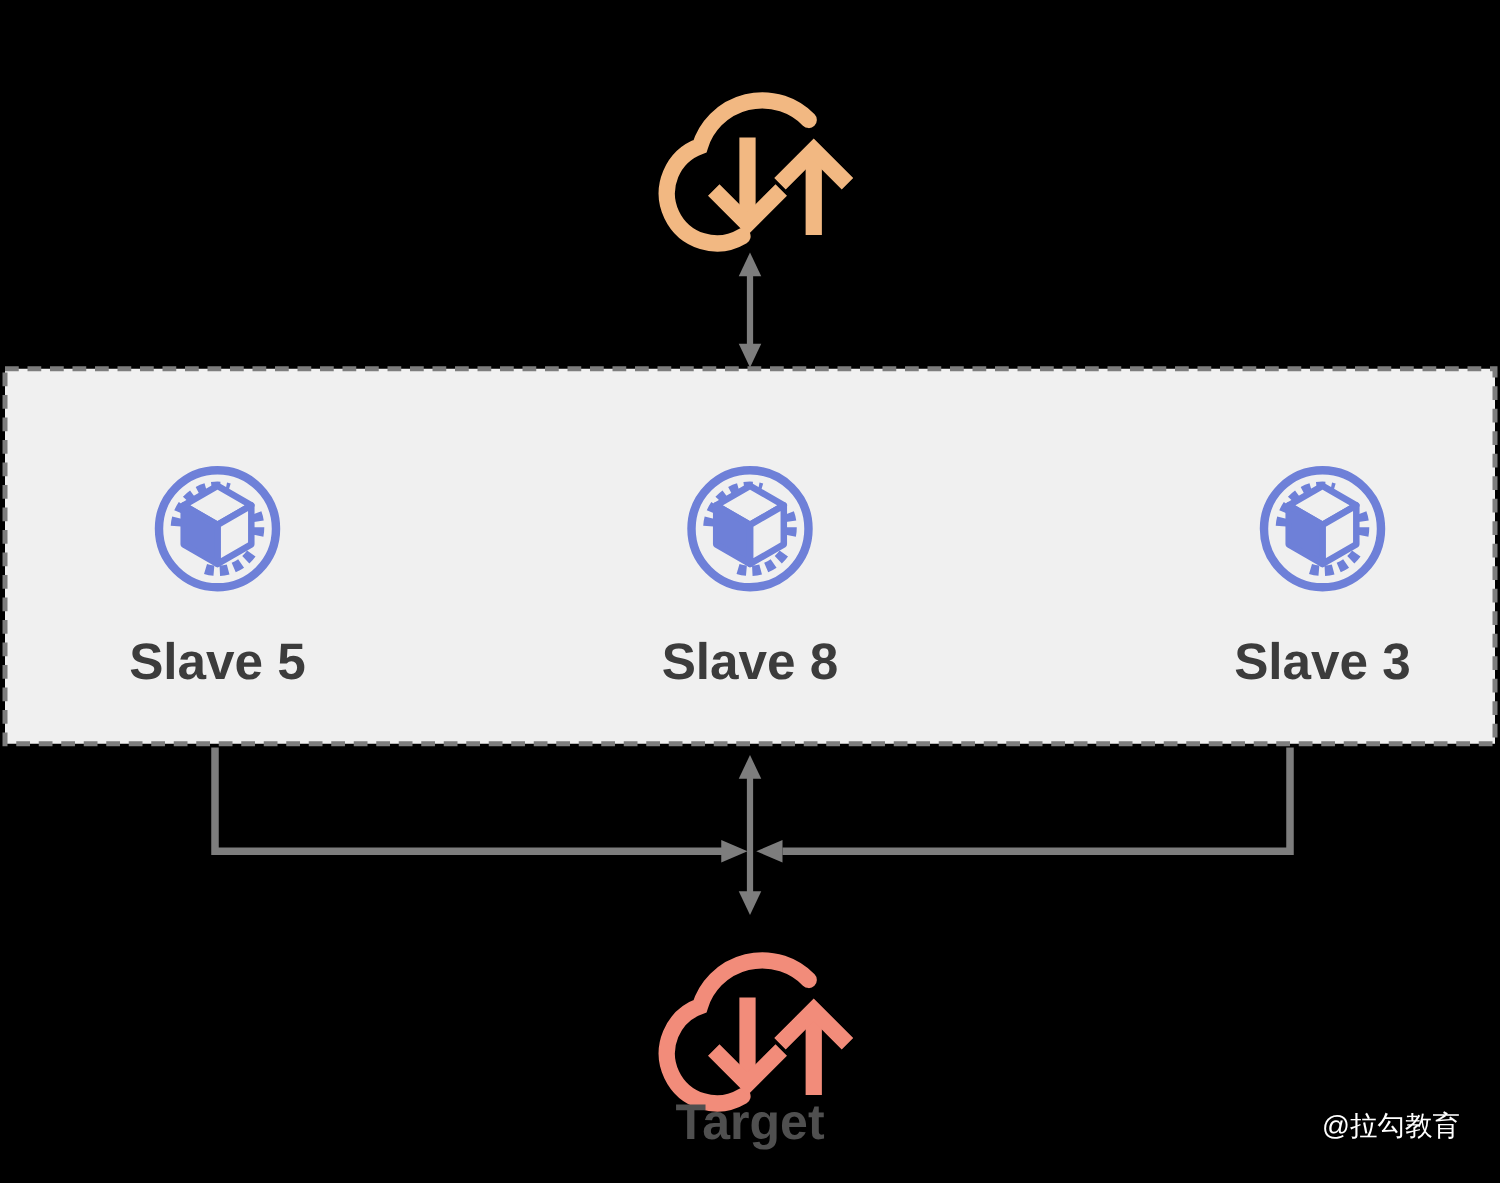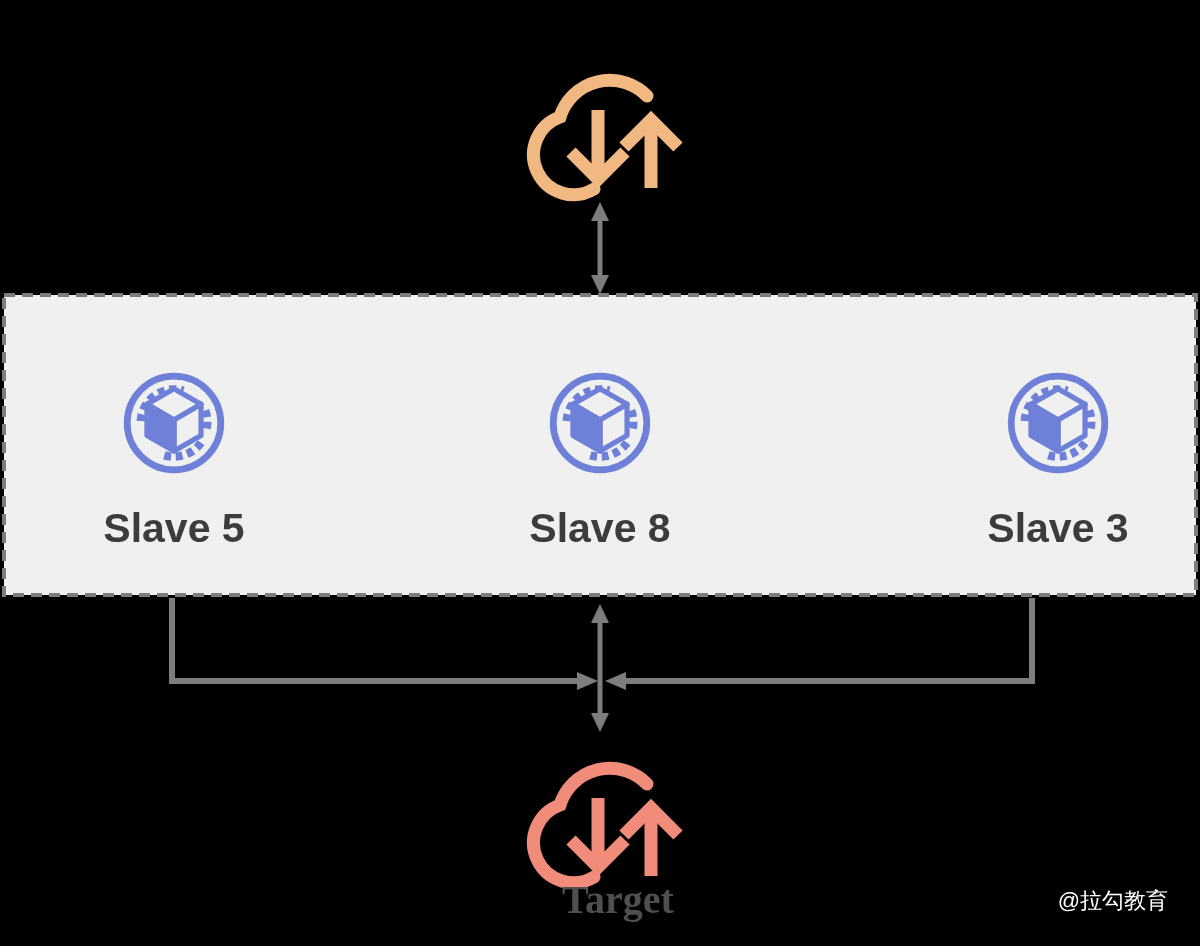--- a/index.html
+++ b/index.html
@@ -132,17 +132,17 @@
     <g>
       <path class="cloud-arrow" d="M83 53 L83 121"></path>
       <path class="cloud-arrow" d="M56 95 L83 122 L110 95"></path>
     </g>
     <g>
       <path class="cloud-arrow" d="M136 131 L136 62"></path>
       <path class="cloud-arrow" d="M109 90 L136 63 L163 90"></path>
     </g>
   </svg>
 
-  <div class="abs node-label label-medium" style="left:468px;top:876px;width:300px;font-family:Liberation Serif, serif;">Target</div>
+  <div class="abs node-label label-medium" style="left:450px;top:876px;width:300px;">Target</div>
 
   <div class="abs watermark" style="right:32px;top:886px;">@拉勾教育</div>
 
 </div>
 
 </body></html>

